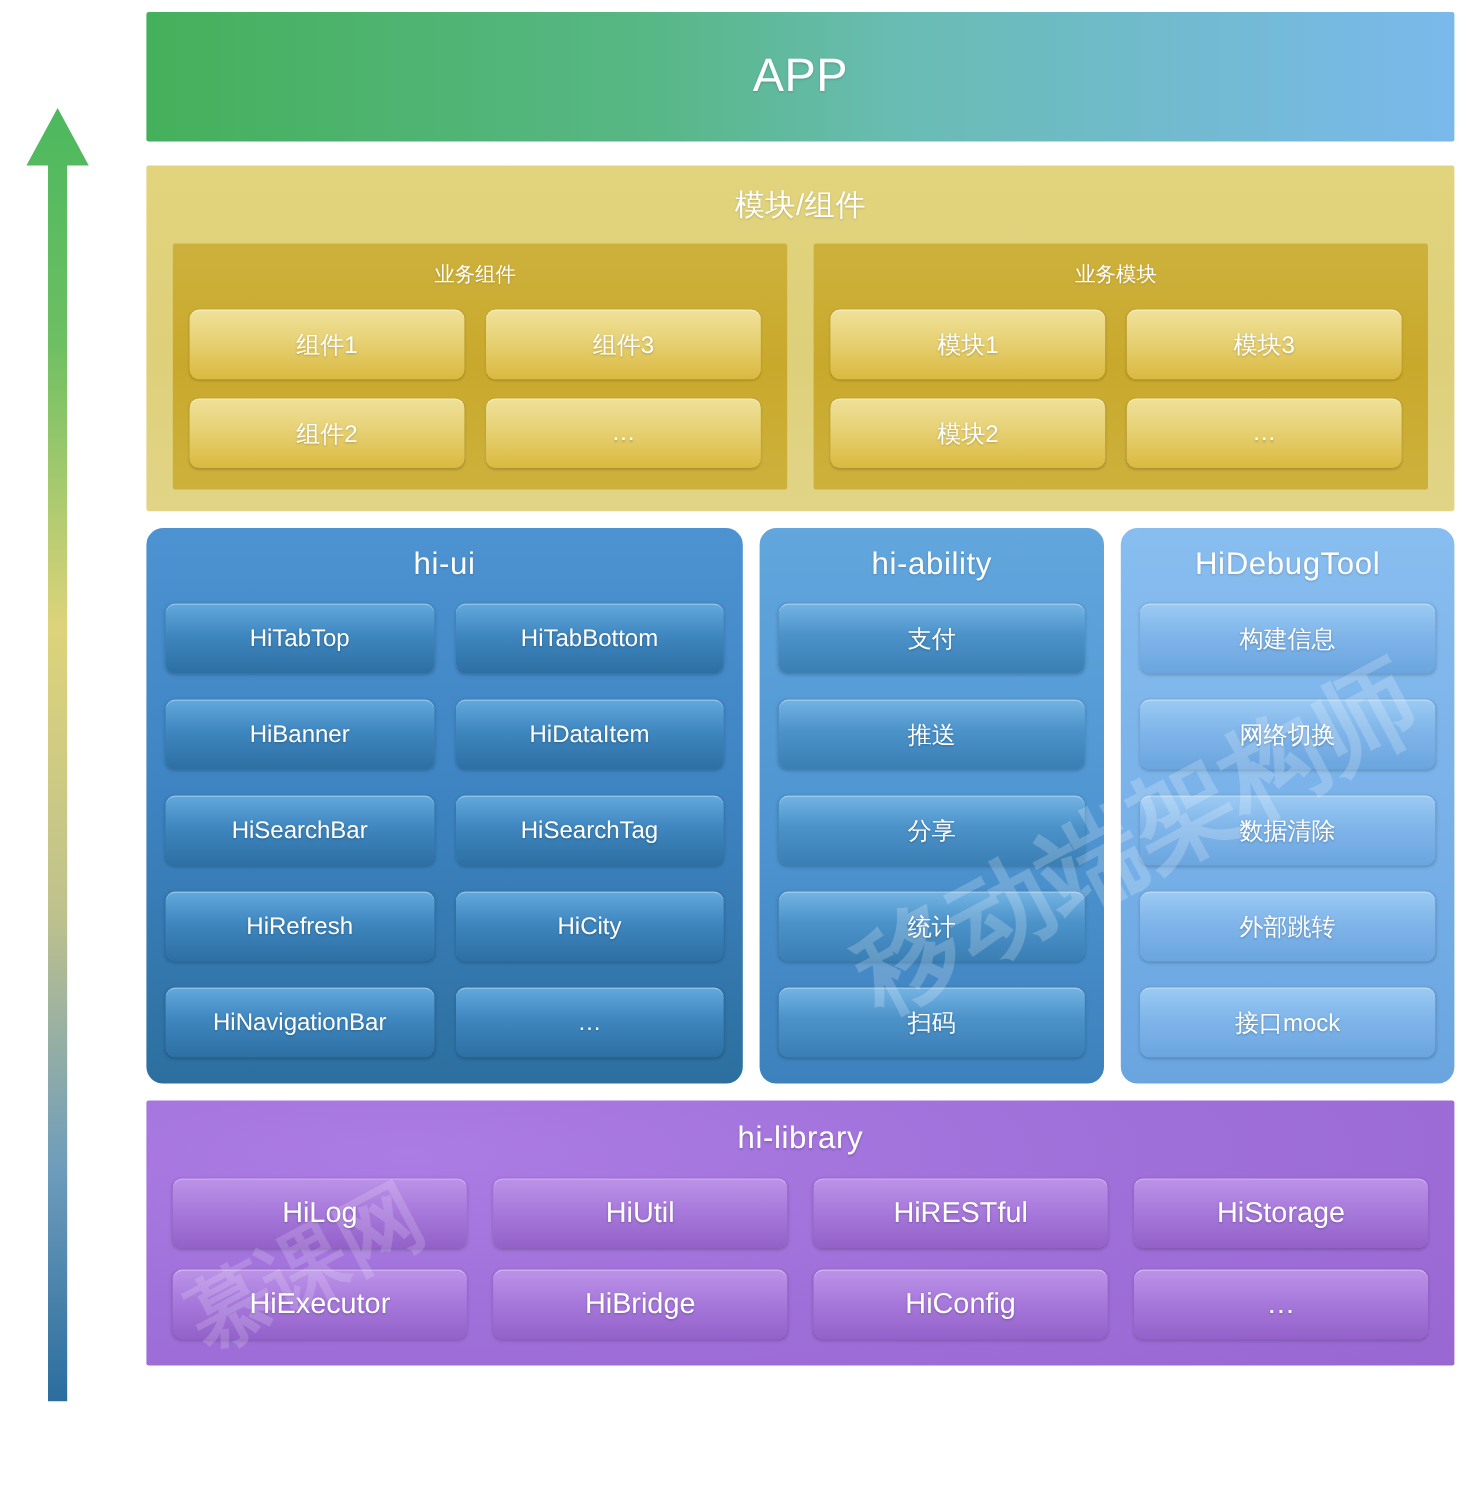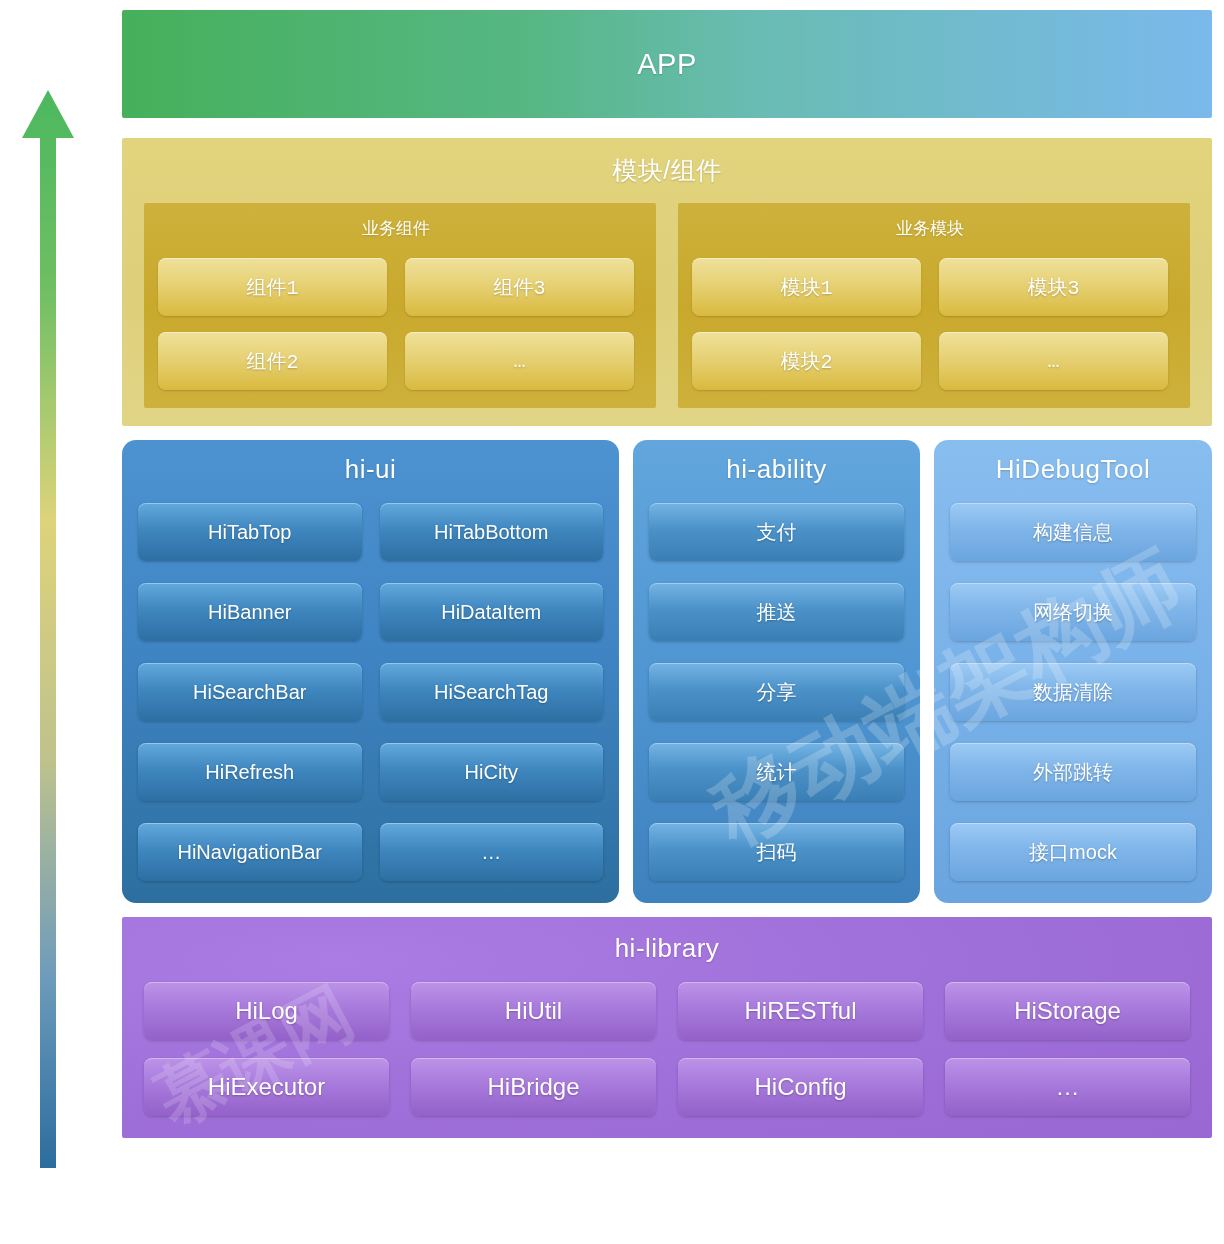--- a/index.html
+++ b/index.html
@@ -48,42 +48,41 @@
 
   
   #layer-app {
     height: 108px;
     background: linear-gradient(90deg, #45b05b 0%, #57b785 38%, #69bcb3 58%, #7ab9ec 100%);
     display: flex;
     align-items: center;
     justify-content: center;
     margin-bottom: 14px;
   }
-  #layer-app .layer-title { font-size: 29px; }
+  #layer-app .layer-title { font-size: 39px; }
 
   
   #layer-module {
     background: linear-gradient(180deg, #e2d47d 0%, #ded07a 55%, #e1d486 100%);
     padding: 16px 22px 18px 22px;
     margin-bottom: 14px;
     margin-top: 20px;
   }
   #layer-module .layer-title { font-size: 25px; margin-bottom: 16px; }
 
   .yellow-groups {
     display: flex;
     gap: 22px;
   }
   .yellow-group {
     flex: 1;
     background: linear-gradient(180deg, #cdb13c 0%, #c9a92c 50%, #cdb13c 100%);
     padding: 14px 22px 18px 14px;
     border-radius: 2px;
     box-sizing: border-box;
-    font-family: Liberation Mono, monospace;
   }
   .yellow-group-title {
     text-align: center;
     color: #ffffff;
     font-size: 17px;
     margin-bottom: 18px;
     text-shadow: 0 1px 2px rgba(0,0,0,0.15);
   }
   .chip-grid-2 {
     display: grid;

